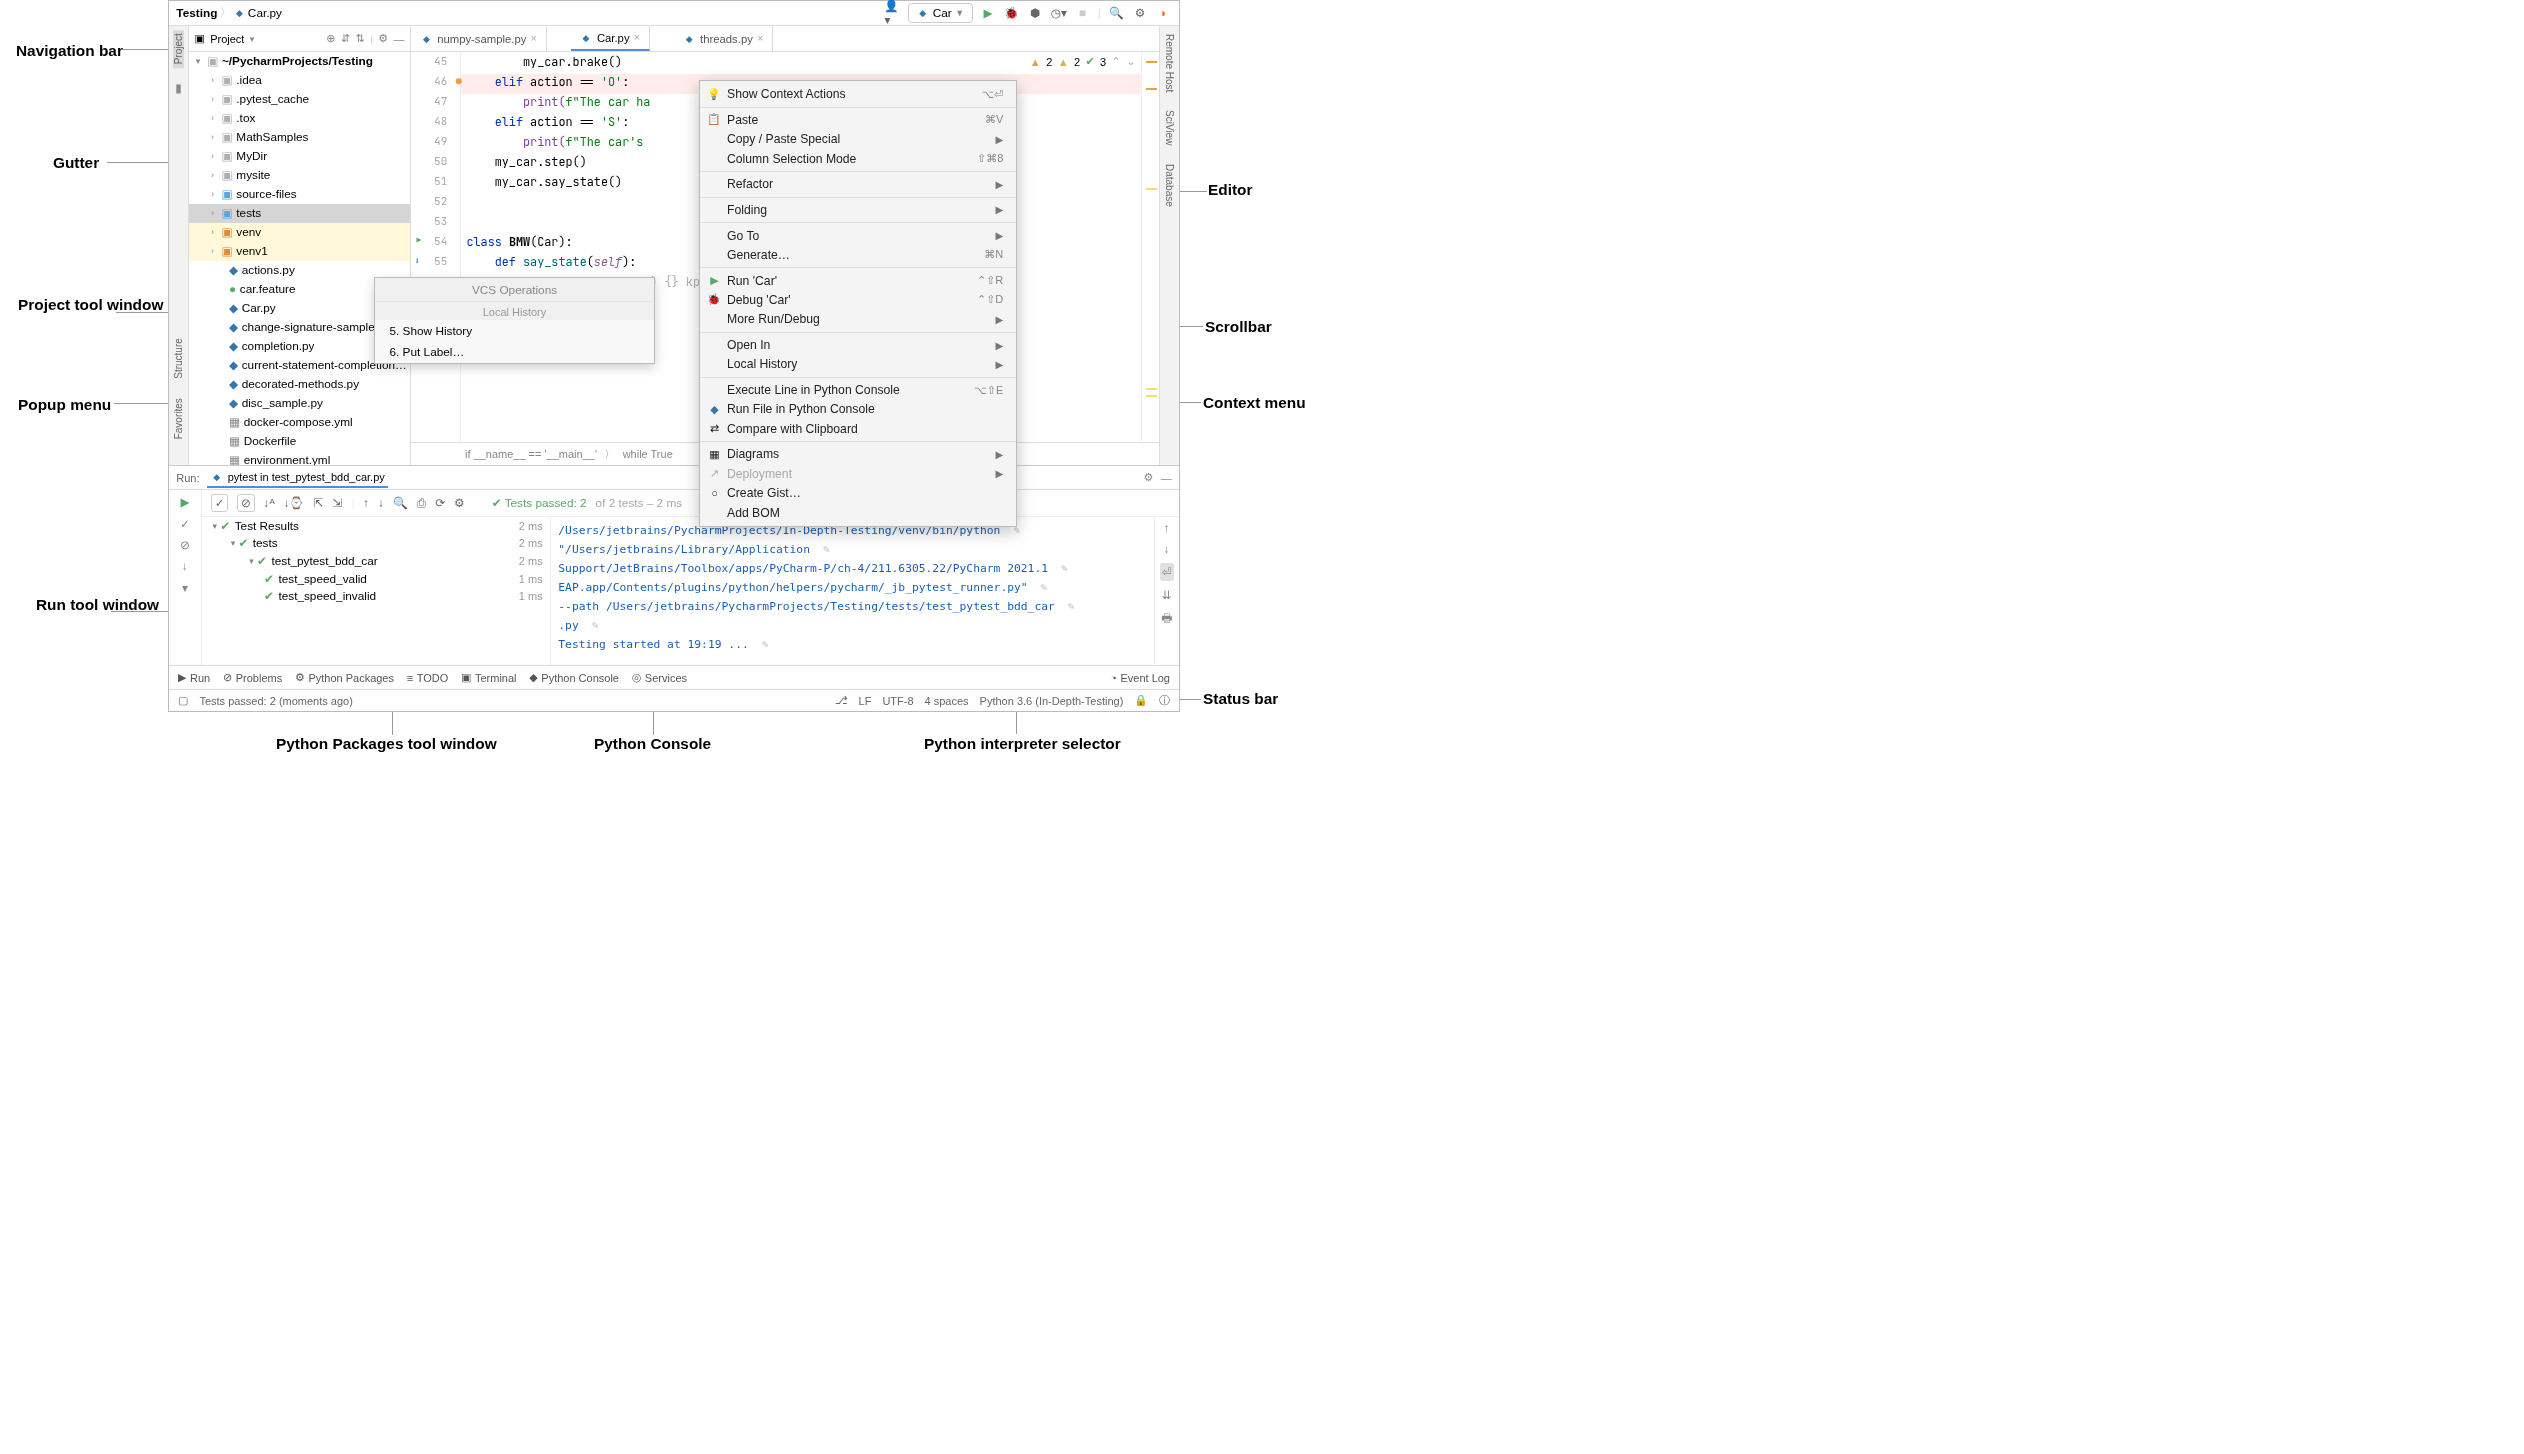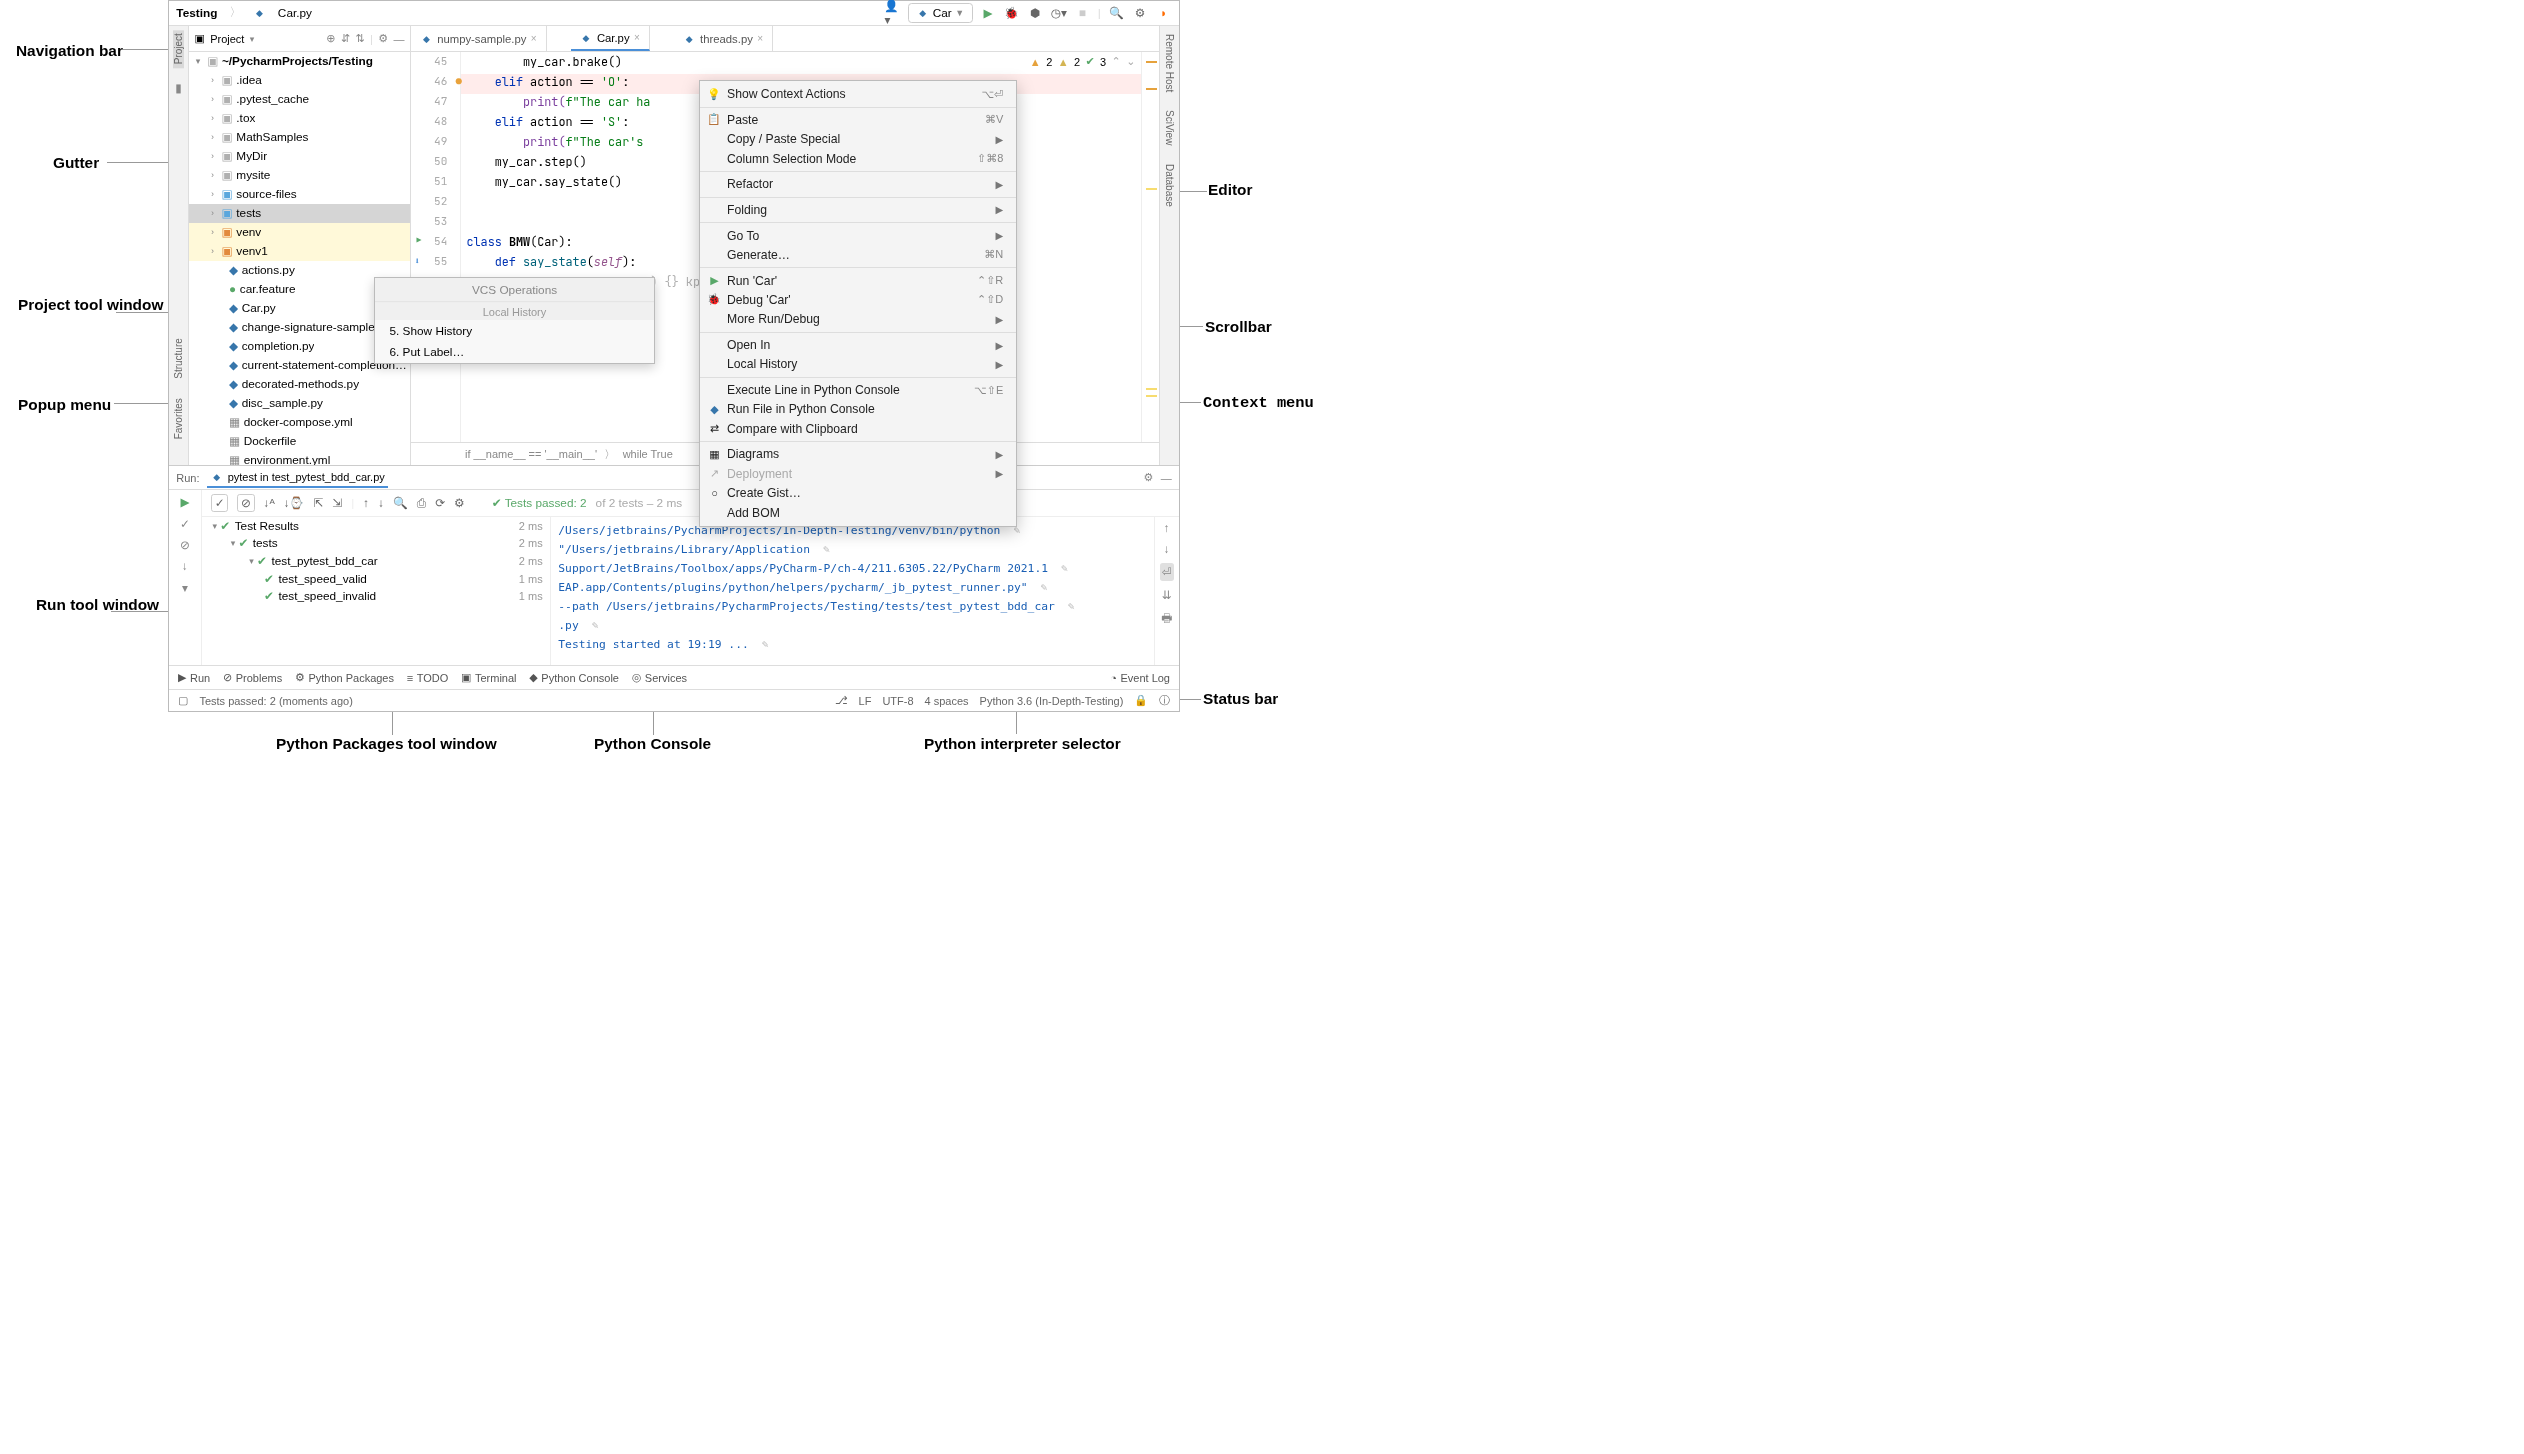--- a/index.html
+++ b/index.html
@@ -3,21 +3,21 @@
 <meta charset="utf-8">
 <style>
 * { box-sizing: border-box; margin: 0; padding: 0; }
 body { font-family: -apple-system, "Segoe UI", Arial, sans-serif; font-size: 11.8px; color: #000; background: #fff; }
 .whole { position: relative; width: 1316px; height: 753px; }
 .annotation { position: absolute; font-size: 15.4px; font-weight: 600; color: #000; white-space: nowrap; }
 .annotation-line { position: absolute; background: #999; height: 0.9px; }
 .ide { position: absolute; left: 168px; top: 0; width: 1012px; height: 712px; background: #fff; border: 0.9px solid #bbb; display: flex; flex-direction: column; }
 
 .navbar { height: 25.4px; display: flex; align-items: center; padding: 0 7.3px; border-bottom: 0.9px solid #ddd; }
-.breadcrumb { display: flex; align-items: center; gap: 12px; font-size: 11.8px; }
+.breadcrumb { display: flex; align-items: center; gap: 2px; font-size: 11.8px; }
 .crumb-sep { color: #bbb; }
 .py-icon { display:inline-flex; width:12.7px; height:12.7px; align-items:center; justify-content:center; }
 .py-icon::before { content:"◆"; color:#3776ab; font-size:9px; }
 .navbar-right { margin-left: auto; display: flex; align-items: center; gap: 7.3px; }
 .run-config { border: 0.9px solid #ccc; border-radius: 3.6px; padding: 1.8px 7.3px; display: flex; align-items:center; gap:3.6px; }
 .toolbar-icon { width:16.3px; height:16.3px; display:inline-flex; align-items:center; justify-content:center; color:#666; cursor:pointer; }
 .play-icon { color: #59a869; }
 .bug-icon { color: #59a869; }
 
 .body { flex:1; display:flex; overflow:hidden; }
@@ -134,21 +134,21 @@
 
   <div class="annotation" style="left:36px; top:596px;">Run tool window</div>
   <div class="annotation-line" style="left:111px; top:611px; width:76px;"></div>
 
   <div class="annotation" style="left:1208px; top:181px;">Editor</div>
   <div class="annotation-line" style="left:1031px; top:191px; width:176px;"></div>
 
   <div class="annotation" style="left:1205px; top:318px;">Scrollbar</div>
   <div class="annotation-line" style="left:1159px; top:326px; width:44px;"></div>
 
-  <div class="annotation" style="left:1203px; top:394px;font-family:Liberation Mono, monospace;">Context menu</div>
+  <div class="annotation" style="left:1203px; top:394px;">Context menu</div>
   <div class="annotation-line" style="left:1016px; top:402px; width:185px;"></div>
 
   <div class="annotation" style="left:1203px; top:690px;">Status bar</div>
   <div class="annotation-line" style="left:1170px; top:699px; width:31px;"></div>
 
   <div class="annotation" style="left:276px; top:735px;">Python Packages tool window</div>
   <div class="line-v" style="left:392px; top:690px; height:45px;"></div>
 
   <div class="annotation" style="left:594px; top:735px;">Python Console</div>
   <div class="line-v" style="left:653px; top:690px; height:45px;"></div>

